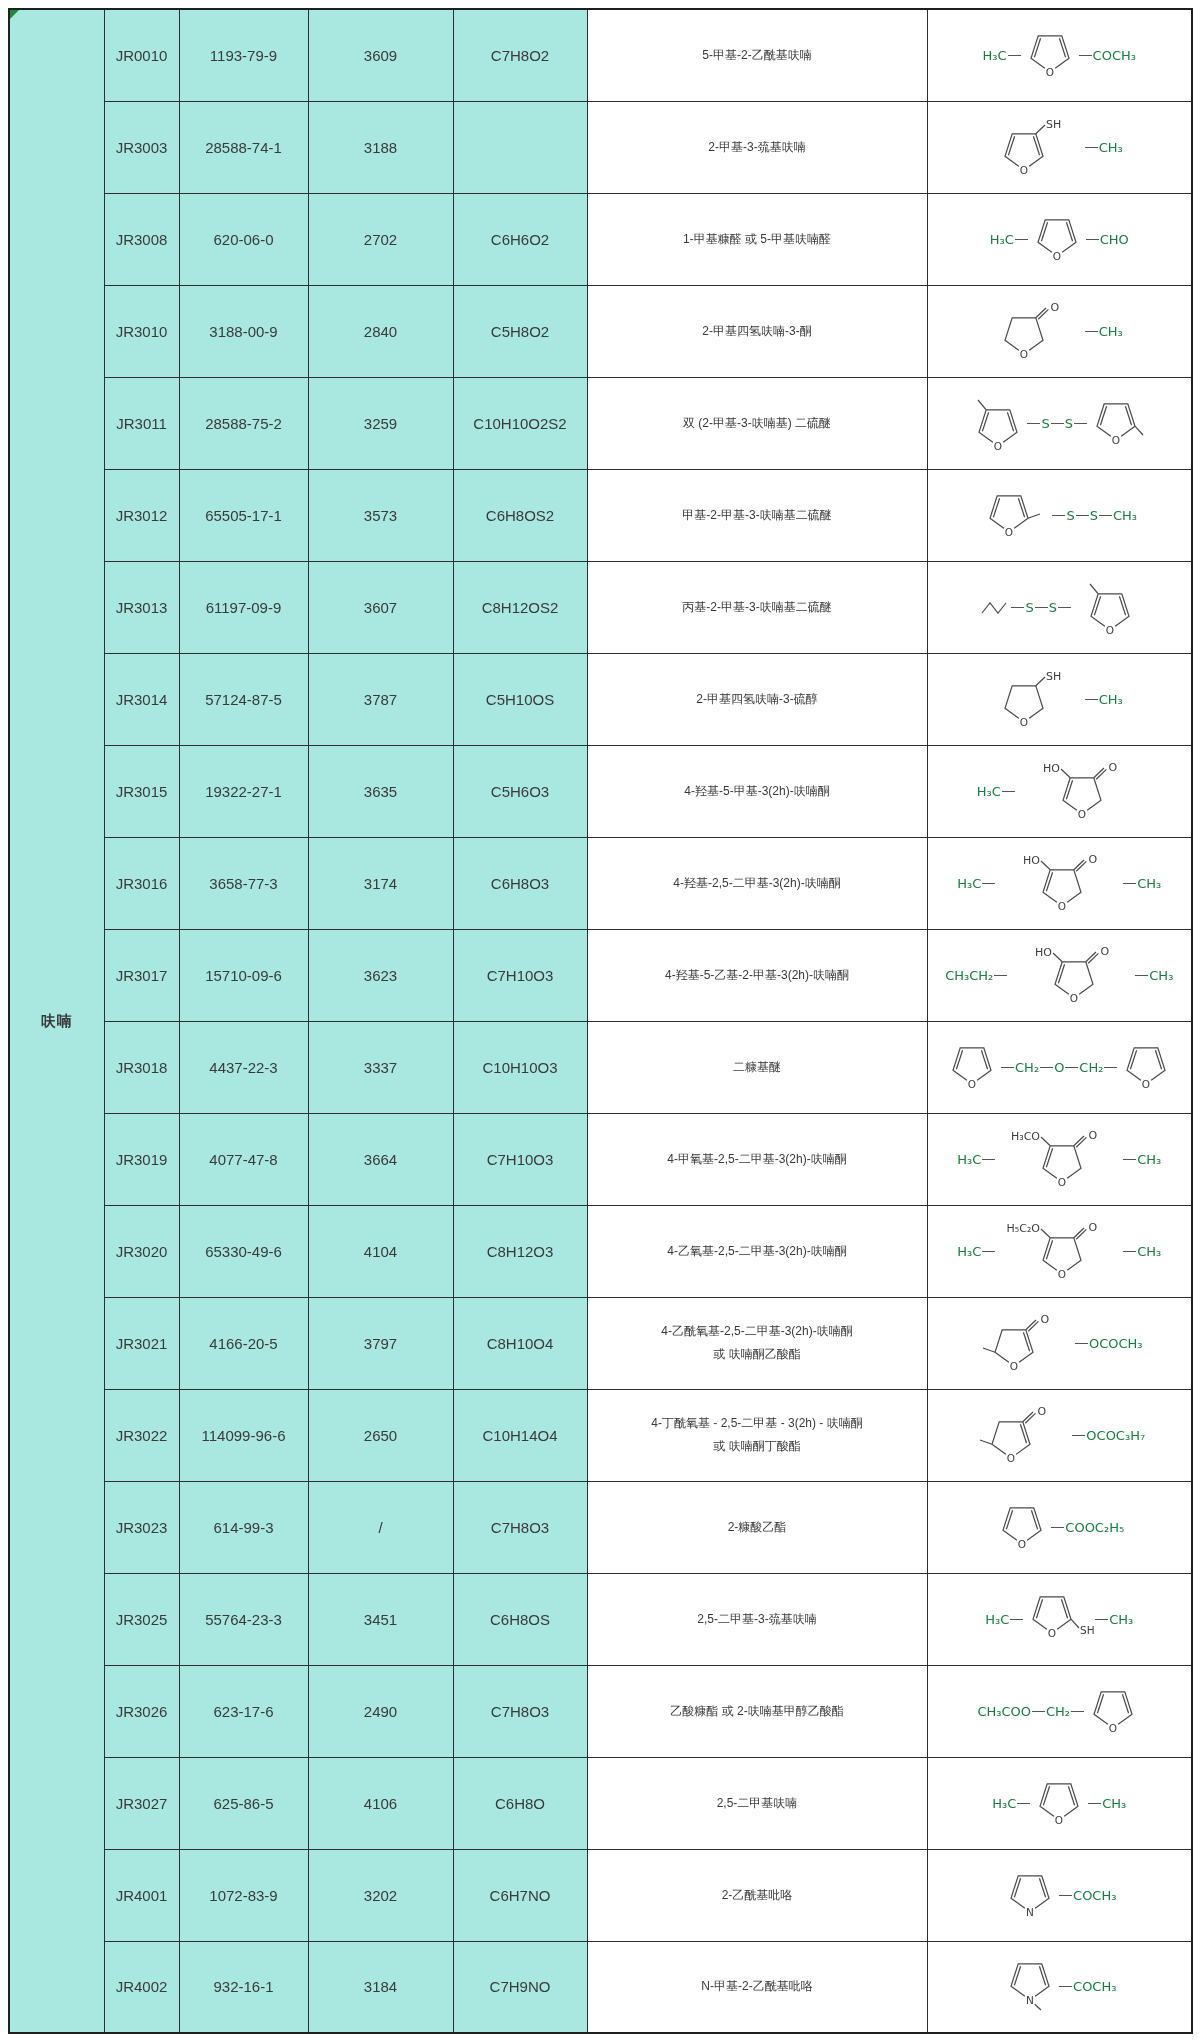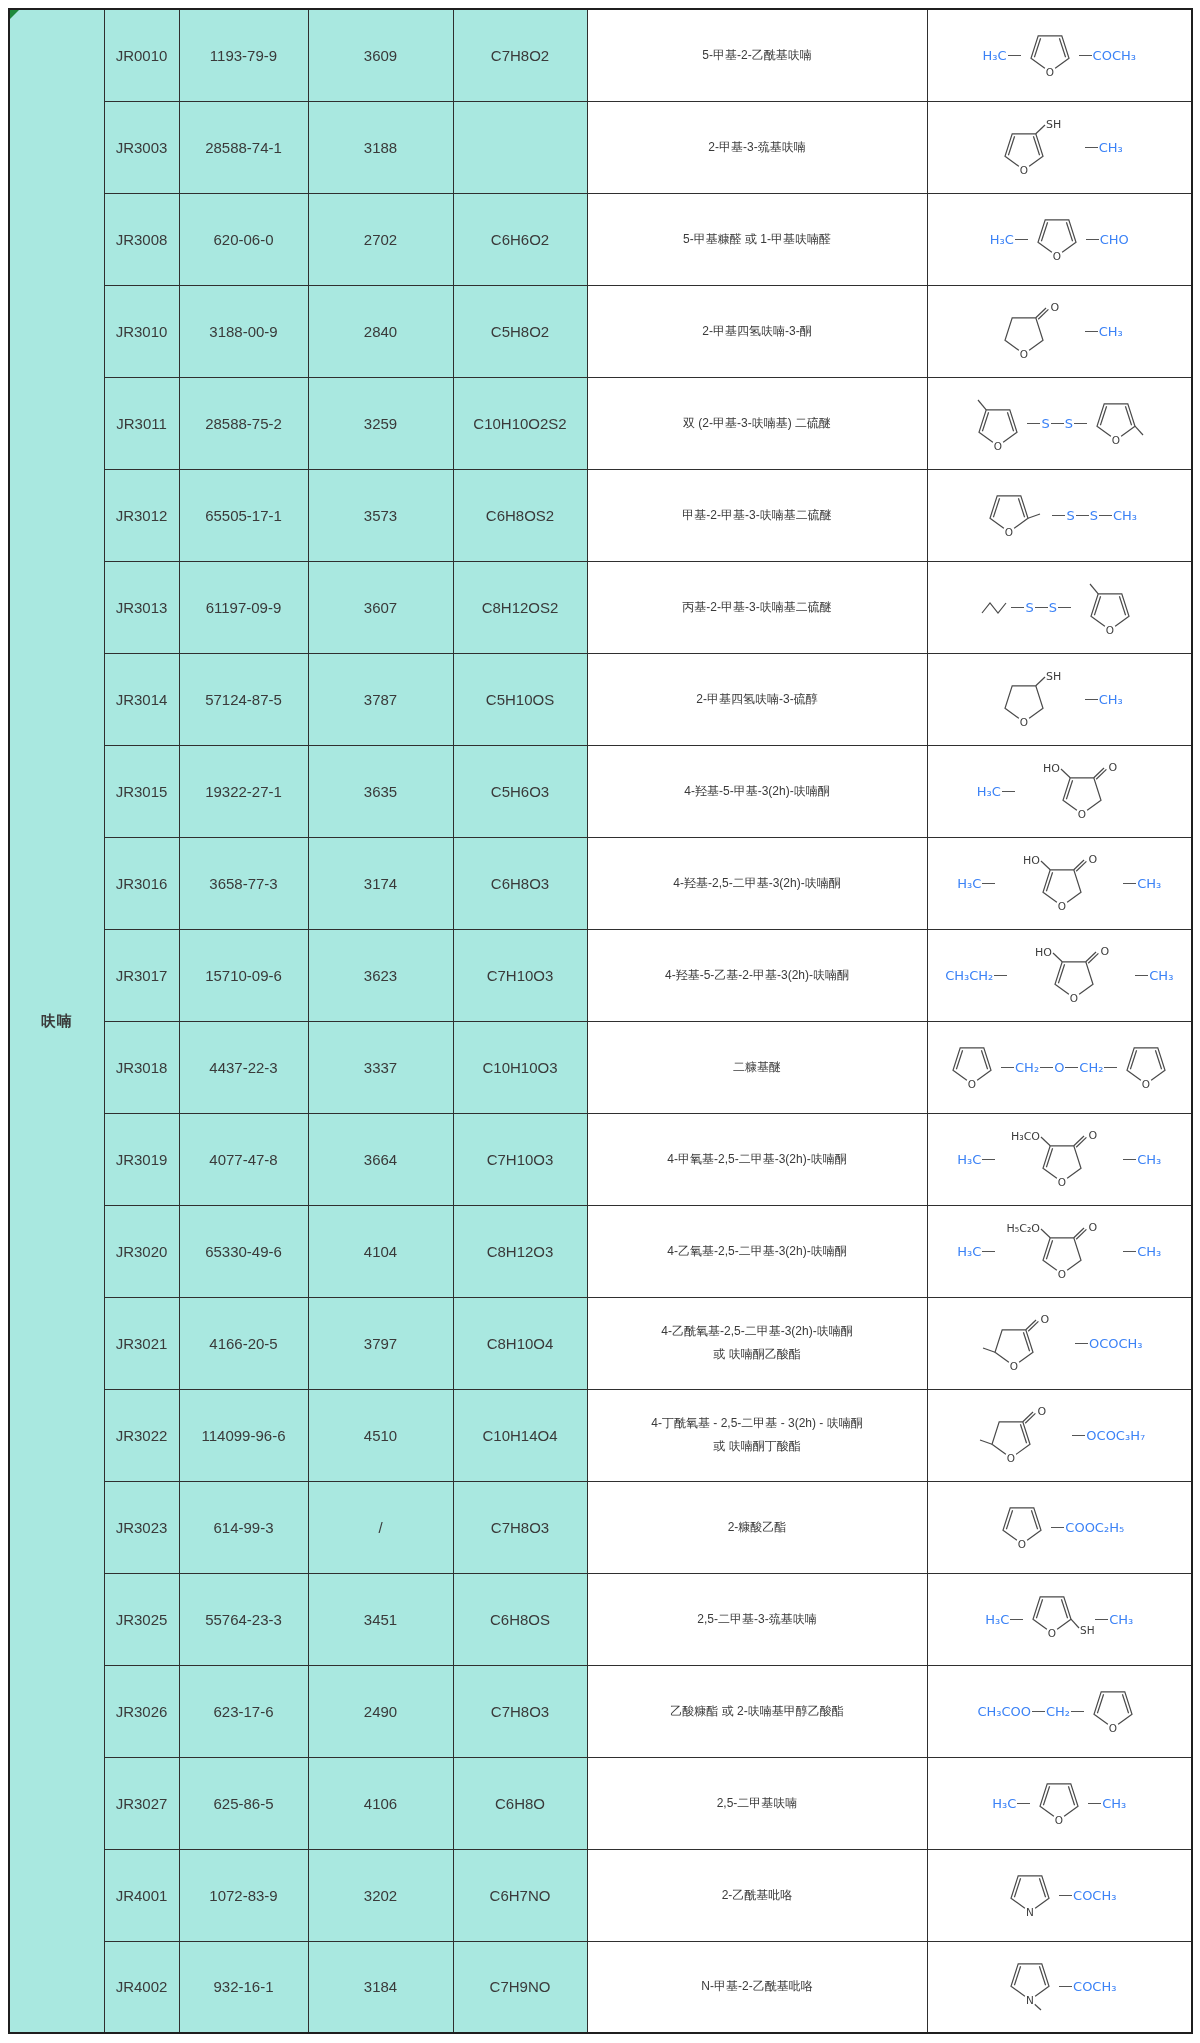--- a/index.html
+++ b/index.html
@@ -8,21 +8,21 @@
   table.compound{border-collapse:collapse;table-layout:fixed;width:1183px;border:2px solid #1f1f1f;}
   table.compound td{border:1px solid #2f2f2f;text-align:center;vertical-align:middle;
     font-size:15px;padding:0 4px;overflow:hidden;}
   table.compound tr{height:92px;}
   td.teal{background:#a9e8e0;}
   td.cat{font-weight:bold;font-size:16px;position:relative;letter-spacing:1px;}
   .corner{position:absolute;top:0;left:0;width:0;height:0;
     border-top:9px solid #1e8a3c;border-right:9px solid transparent;}
   .name-line{line-height:1.9;font-size:12px;}
   .structure{display:flex;align-items:center;justify-content:center;}
-  .atom{font-size:13px;color:#3b82f6;white-space:nowrap;font-family:"DejaVu Sans",sans-serif;}
+  .atom{font-size:13px;color:#15803d;white-space:nowrap;font-family:"DejaVu Sans",sans-serif;}
   .bond{display:inline-block;width:13px;height:0;border-top:1.3px solid #555;margin:0 1px;}
   .ringwrap{display:inline-block;line-height:0;}
   svg{display:inline-block;vertical-align:middle;}
   svg text{font-family:"DejaVu Sans",sans-serif;}
 </style>
 </head>
 <body>
 
 <div class="page">
   <table class="compound">
@@ -88,21 +88,21 @@
               <span class="atom">CH₃</span>
             </div>
           </td>
         </tr>
         <tr>
           <td class="teal"><span>JR3008</span></td>
           <td class="teal"><span>620-06-0</span></td>
           <td class="teal"><span>2702</span></td>
           <td class="teal"><span>C6H6O2</span></td>
           <td>
-            <div class="name-line">5-甲基糠醛 或 1-甲基呋喃醛</div>
+            <div class="name-line">1-甲基糠醛 或 5-甲基呋喃醛</div>
           </td>
           <td>
             <div class="structure">
               <span class="atom">H₃C</span>
               <span class="bond"></span>
               <span class="ringwrap"><svg width="56" height="56" viewBox="0 0 56 56">
                   <g stroke="#4a4a4a" stroke-width="1.2" fill="none">
                     <polygon points="28,45 9,31.2 16.2,8.8 39.8,8.8 47,31.2"></polygon>
                     <line x1="12.4" y1="30.3" x2="18.6" y2="11.2"></line>
                     <line x1="43.6" y1="30.3" x2="37.4" y2="11.2"></line>
@@ -472,21 +472,21 @@
                   <text x="64.5" y="14" text-anchor="start" font-size="11" fill="#3d3d3d">O</text>
                 </svg></span>
               <span class="bond"></span>
               <span class="atom">OCOCH₃</span>
             </div>
           </td>
         </tr>
         <tr>
           <td class="teal"><span>JR3022</span></td>
           <td class="teal"><span>114099-96-6</span></td>
-          <td class="teal"><span>4510</span></td>
+          <td class="teal"><span>2650</span></td>
           <td class="teal"><span>C10H14O4</span></td>
           <td>
             <div class="name-line">4-丁酰氧基 - 2,5-二甲基 - 3(2h) - 呋喃酮</div>
             <div class="name-line">或 呋喃酮丁酸酯</div>
           </td>
           <td>
             <div class="structure">
               <span class="ringwrap"><svg width="98" height="68" viewBox="0 0 98 68">
                   <g stroke="#4a4a4a" stroke-width="1.2" fill="none">
                     <polygon points="38,57 19,43.2 26.2,20.8 49.8,20.8 57,43.2"></polygon>

